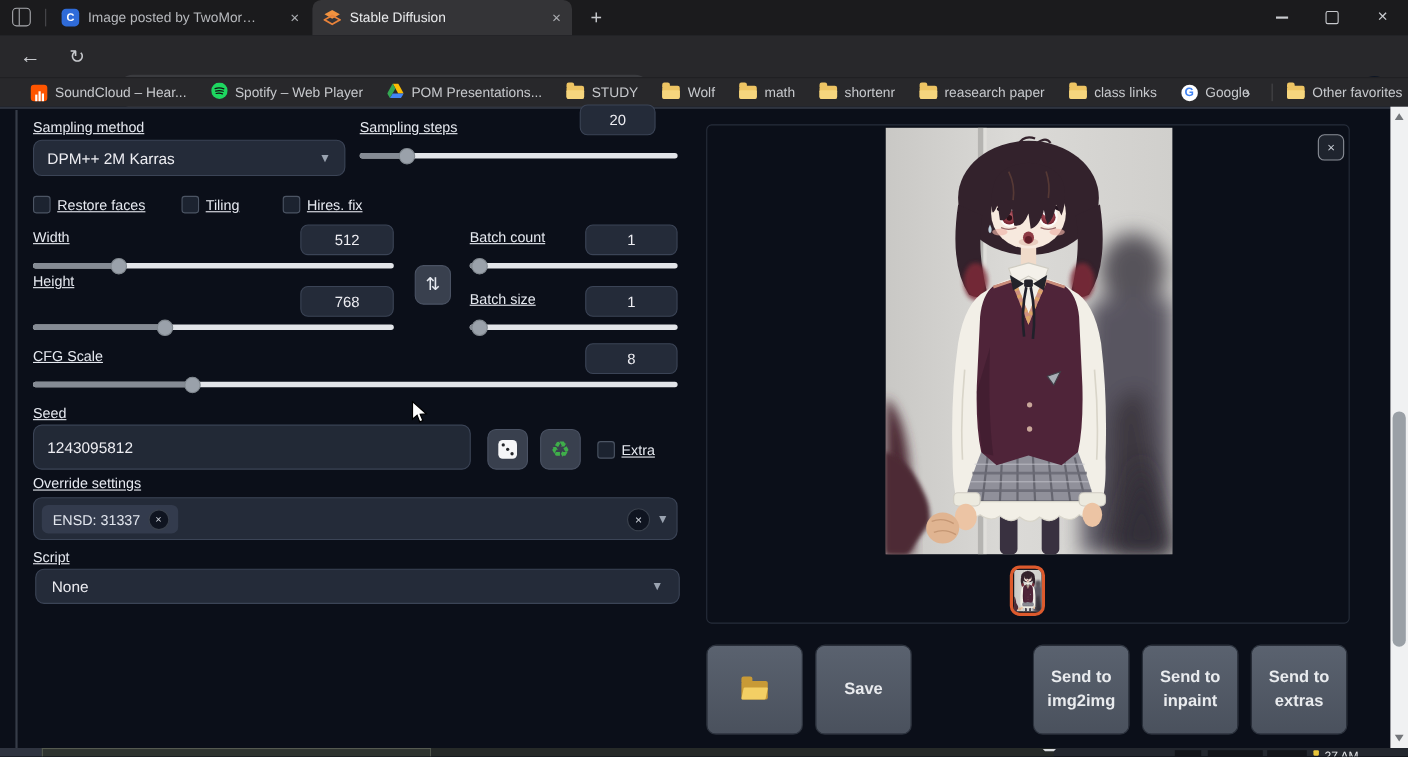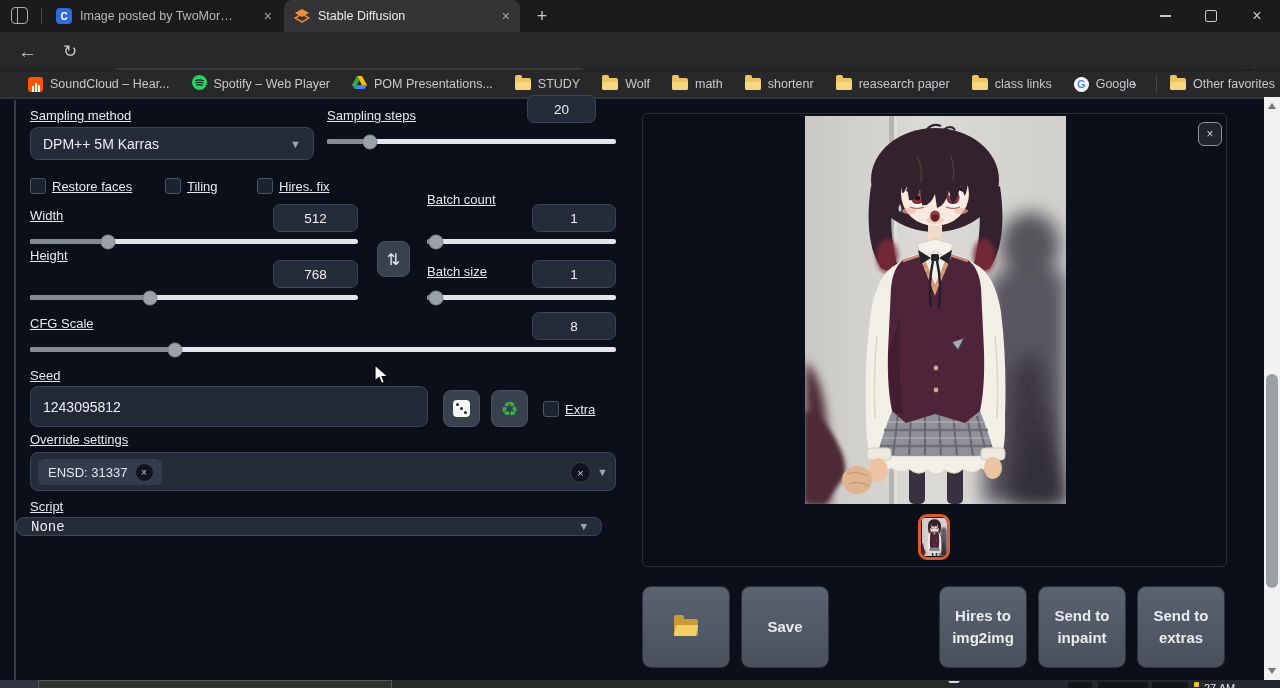--- a/index.html
+++ b/index.html
@@ -185,21 +185,21 @@
         <span class="folder-ico"></span>
         <span>Other favorites</span>
       </span>
   </div>
 
   <div class="abs" style="left:0;top:97px;width:1280px;height:2px;background:#2e3440;"></div>
   <div class="abs" style="left:14px;top:100px;width:2px;height:580px;background:#363c48;"></div>
 
   <span class="abs lbl" style="left:30px;top:108px;">Sampling method</span>
   <div class="abs drop" style="left:30px;top:127px;width:284px;height:33px;padding:0 12px;">
-    <span>DPM++ 5M Karras</span>
+    <span>DPM++ 2M Karras</span>
       <span class="caret">▼</span>
   </div>
 
   <span class="abs lbl" style="left:327px;top:108px;">Sampling steps</span>
   <div class="abs numbox" style="left:527px;top:95px;width:69px;height:28px;">20</div>
   <div class="abs slider" style="left:327px;top:139px;width:289px;">
       <span class="sfill" style="width:43px;"></span>
       <span class="knob" style="left:43px;"></span>
     </div>
 
@@ -209,21 +209,21 @@
   <span class="abs lbl" style="left:187px;top:179px;">Tiling</span>
   <span class="abs cb" style="left:257px;top:178px;"></span>
   <span class="abs lbl" style="left:279px;top:179px;">Hires. fix</span>
 
   <span class="abs lbl" style="left:30px;top:208px;">Width</span>
   <div class="abs numbox" style="left:273px;top:204px;width:85px;height:28px;">512</div>
   <div class="abs slider" style="left:30px;top:239px;width:328px;">
       <span class="sfill" style="width:78px;"></span>
       <span class="knob" style="left:78px;"></span>
     </div>
-  <span class="abs lbl" style="left:427px;top:192px;">Batch count</span>
+  <span class="abs lbl" style="left:427px;top:208px;">Batch count</span>
   <div class="abs numbox" style="left:532px;top:204px;width:84px;height:28px;">1</div>
   <div class="abs slider" style="left:427px;top:239px;width:189px;">
       <span class="sfill" style="width:9px;"></span>
       <span class="knob" style="left:9px;"></span>
     </div>
 
   <div class="abs toolbtn" style="left:377px;top:241px;width:33px;height:36px;color:#e6e9f0;font-size:16px;">⇅</div>
 
   <span class="abs lbl" style="left:30px;top:248px;">Height</span>
   <div class="abs numbox" style="left:273px;top:260px;width:85px;height:28px;">768</div>
@@ -264,21 +264,21 @@
   <div class="abs" style="left:30px;top:452px;width:586px;height:39px;background:#242b39;border:1px solid #3b4456;border-radius:8px;box-sizing:border-box;">
     <div class="chip abs" style="left:7px;top:6px;height:26px;padding:0 8px 0 10px;gap:7px;">
       <span>ENSD: 31337</span>
       <span class="xcirc" style="width:17px;height:17px;font-size:10px;">×</span>
     </div>
     <span class="xcirc abs" style="left:539px;top:9px;width:19px;height:19px;font-size:11px;">×</span>
     <span class="abs caret" style="left:566px;top:13px;">▼</span>
   </div>
 
   <span class="abs lbl" style="left:30px;top:499px;">Script</span>
-  <div class="abs drop" style="left:16px;top:517px;width:586px;height:19px;padding:0 14px;font-family:Liberation Mono, monospace;">
+  <div class="abs drop" style="left:32px;top:517px;width:586px;height:32px;padding:0 14px;">
     <span>None</span>
       <span class="caret">▼</span>
   </div>
 
   <div class="abs" style="left:642px;top:113px;width:585px;height:454px;border:1px solid #272e3b;border-radius:5px;box-sizing:border-box;">
     <div class="abs xcirc" style="left:555px;top:8px;width:22px;height:22px;border-radius:6px;border:1px solid #8b8f98;background:#1f242e;font-size:12px;">×</div>
 
     <div class="abs" style="left:162px;top:2px;width:261px;height:388px;">
       <svg width="261" height="388" viewBox="0 0 261 388">
         <defs>
@@ -400,21 +400,21 @@
       <svg width="25" height="38" viewBox="0 0 261 388" preserveAspectRatio="xMidYMid slice">
           <use href="#scene"></use>
         </svg>
     </div>
   </div>
 
   <div class="abs gbtn" style="left:642px;">
       <span class="gal-folder"></span>
     </div>
   <div class="abs gbtn" style="left:741px;">Save</div>
-  <div class="abs gbtn" style="left:939px;">Hires to img2img</div>
+  <div class="abs gbtn" style="left:939px;">Send to img2img</div>
   <div class="abs gbtn" style="left:1137px;">Send to extras</div>
   <div class="abs gbtn" style="left:1038px;">Send to inpaint</div>
 
   <div class="abs" style="left:1264px;top:97px;width:16px;height:583px;background:#f0f1f2;">
     <div style="position:absolute;left:4px;top:6px;width:0;height:0;border-left:4px solid transparent;border-right:4px solid transparent;border-bottom:6px solid #73767a;"></div>
     <div style="position:absolute;left:2px;top:277px;width:12px;height:214px;background:#9aa0a6;border-radius:6px;"></div>
     <div style="position:absolute;left:4px;bottom:6px;width:0;height:0;border-left:4px solid transparent;border-right:4px solid transparent;border-top:6px solid #73767a;"></div>
   </div>
 
   <div class="abs" style="left:0;top:680px;width:1280px;height:8px;background:#23272e;overflow:hidden;">

